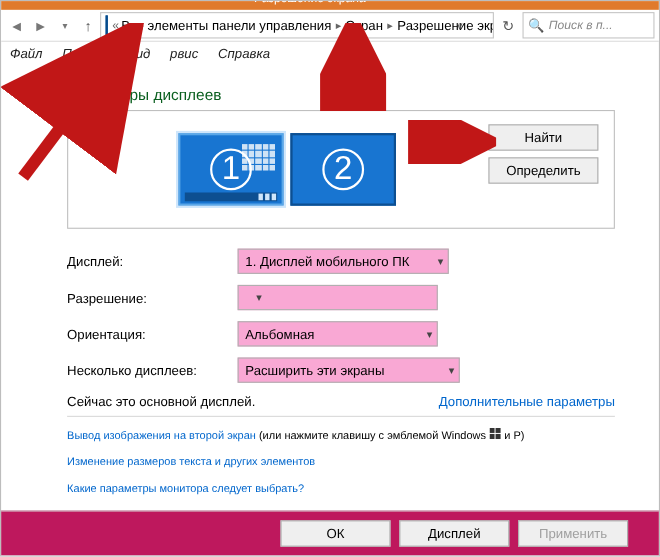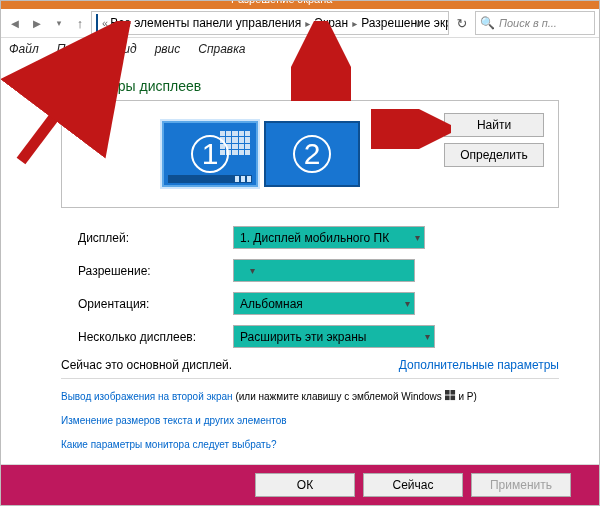--- a/index.html
+++ b/index.html
@@ -36,23 +36,23 @@
   .monitor .grid i{background:#fff;}
   .monitor .taskbar{position:absolute;bottom:2px;left:4px;right:4px;height:6px;background:#0d4f91;display:flex;justify-content:flex-end;gap:2px;padding:1px;}
   .monitor .taskbar i{width:4px;background:#cfe6fb;}
   .num{color:#fff;font-size:30px;font-weight:400;z-index:2;position:relative;}
   .numwrap{width:34px;height:34px;border:2px solid #fff;border-radius:50%;display:flex;align-items:center;justify-content:center;}
   .sidebtns{position:absolute;right:14px;top:12px;display:flex;flex-direction:column;gap:6px;}
   .winbtn{min-width:78px;height:22px;border:1px solid #acacac;background:#efefef;font-size:12px;cursor:default;display:inline-flex;align-items:center;justify-content:center;padding:0 10px;}
   .winbtn.disabled{color:#a0a0a0;}
   
   .form{margin-top:18px;}
-  .row{display:flex;align-items:center;margin-bottom:10px;margin-left:17px;}
+  .row{display:flex;align-items:center;margin-bottom:10px;}
   .lbl{width:155px;font-size:12px;}
-  .select{height:21px;border:1px solid #b0b0b0;background:#14b8a6;font-size:12px;display:flex;align-items:center;justify-content:space-between;padding:0 4px 0 6px;min-width:170px;}
+  .select{height:21px;border:1px solid #b0b0b0;background:#f9a8d4;font-size:12px;display:flex;align-items:center;justify-content:space-between;padding:0 4px 0 6px;min-width:170px;}
   .select .caret{font-size:10px;color:#444;margin-left:10px;}
   .primary-note{font-size:12px;margin-top:10px;}
   .advlink{float:right;color:#0066cc;cursor:default;}
   .hr{border:none;border-top:1px solid #d9d9d9;margin:6px 0 10px 0;}
   .link{color:#0066cc;cursor:default;}
   .line{font-size:10px;margin-bottom:8px;line-height:16px;}
   .winlogo{display:inline-block;width:11px;height:11px;vertical-align:-1px;}
   .okbar{position:absolute;left:0;right:0;bottom:0;height:40px;background:#be185d;border-top:1px solid #d8d8d8;display:flex;align-items:center;justify-content:flex-end;padding-right:28px;gap:8px;}
   
   .arrow{position:absolute;z-index:50;pointer-events:none;}
@@ -187,21 +187,21 @@
             <rect x="6" y="6" width="5" height="5" fill="#333"></rect>
           </svg></span><span> и P)</span>
     </div>
     <div class="line"><span class="link">Изменение размеров текста и других элементов</span></div>
     <div class="line"><span class="link">Какие параметры монитора следует выбрать?</span></div>
   </div>
 </div>
 
 <div class="okbar">
   <span class="winbtn">ОК</span>
-  <span class="winbtn">Сейчас</span>
+  <span class="winbtn">Дисплей</span>
   <span class="winbtn disabled">Применить</span>
 </div>
 
 <div class="arrow" style="left:0px;top:20px;">
   <svg width="140" height="150">
       <defs>
         <marker id="ah1" markerWidth="14" markerHeight="14" refX="10" refY="6" orient="auto">
           <path d="M0,0 L12,6 L0,12 Z" fill="#c11717"></path>
         </marker>
       </defs>

